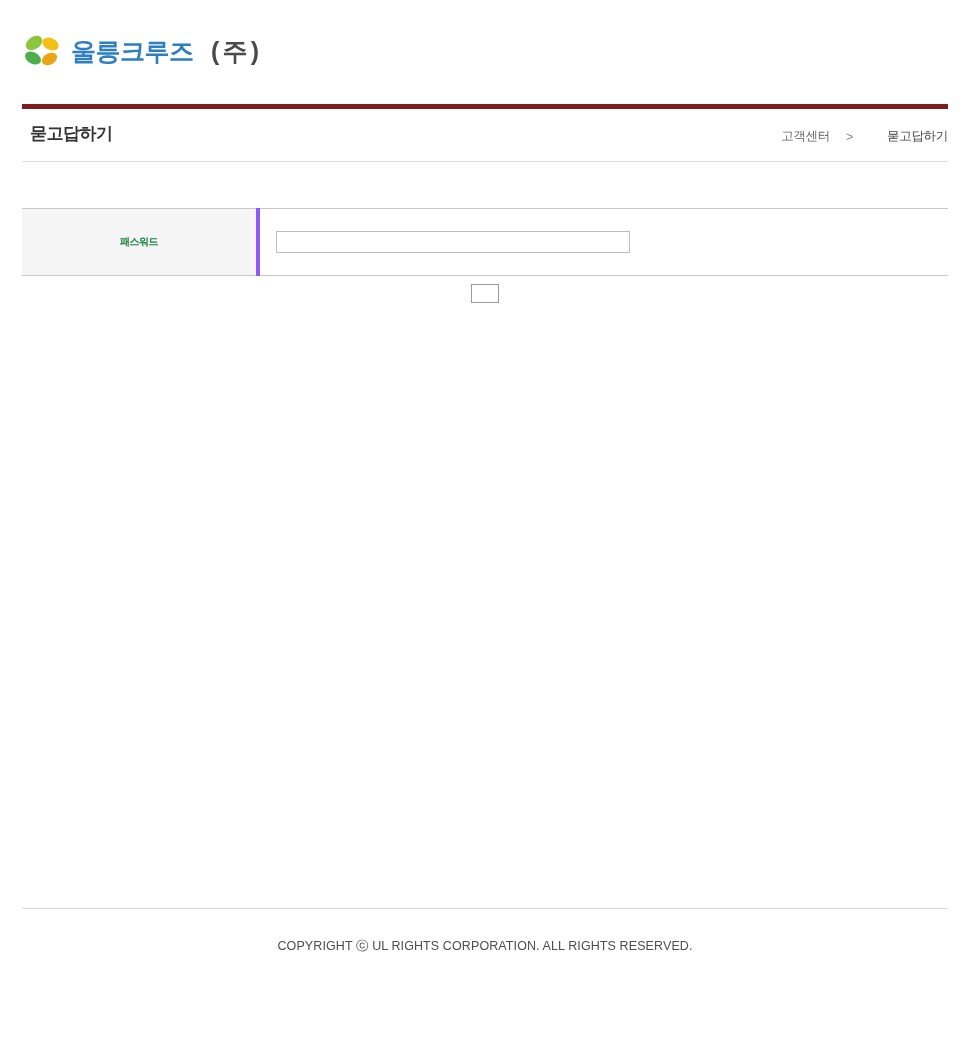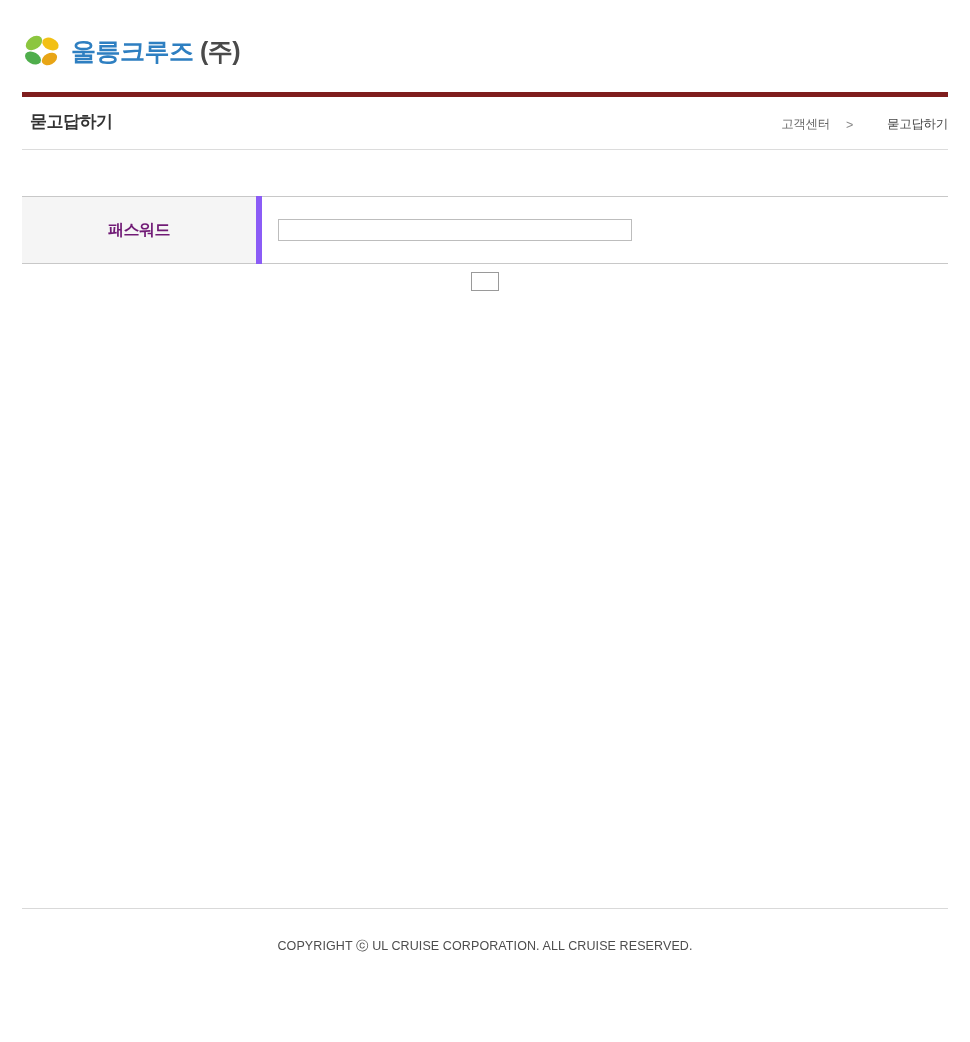--- a/index.html
+++ b/index.html
@@ -11,22 +11,23 @@
     width: 970px;
     height: 1042px;
     font-family: "Liberation Sans", sans-serif;
     color: #333333;
     position: relative;
     overflow: hidden;
   }
 
   
   .header {
-    height: 92px;
-    position: relative;
+    height: 104px;
+    position: relative;
+    font-family: Liberation Mono, monospace;
   }
   .logo-wrap {
     position: absolute;
     left: 22px;
     top: 30px;
     display: flex;
     align-items: center;
     gap: 9px;
   }
   .logo-mark {
@@ -88,24 +89,24 @@
   .form-table {
     width: 100%;
     border-collapse: collapse;
     border-top: 1px solid #c8c8c8;
     border-bottom: 1px solid #c8c8c8;
     table-layout: fixed;
   }
   .form-table th {
     width: 232px;
     background: #f5f5f5;
-    border-right: 6px solid #8b5cf6;
-    font-size: 16px;
+    border-right: 4px solid #8b5cf6;
+    font-size: 10px;
     font-weight: bold;
-    color: #701a75;
+    color: #15803d;
     letter-spacing: -0.5px;
     height: 64px;
     text-align: center;
     vertical-align: middle;
   }
   .form-table td {
     background: #ffffff;
     padding-left: 16px;
     height: 64px;
     vertical-align: middle;
@@ -202,14 +203,14 @@
     </tbody>
   </table>
 </div>
 
 <div class="submit-row">
   <button class="submit-btn"></button>
 </div>
 
 <div class="footer">
   <div class="footer-line"></div>
-  <div class="copyright">COPYRIGHT ⓒ UL CRUISE CORPORATION. ALL CRUISE RESERVED.</div>
+  <div class="copyright">COPYRIGHT ⓒ UL RIGHTS CORPORATION. ALL RIGHTS RESERVED.</div>
 </div>
 
 </body></html>

